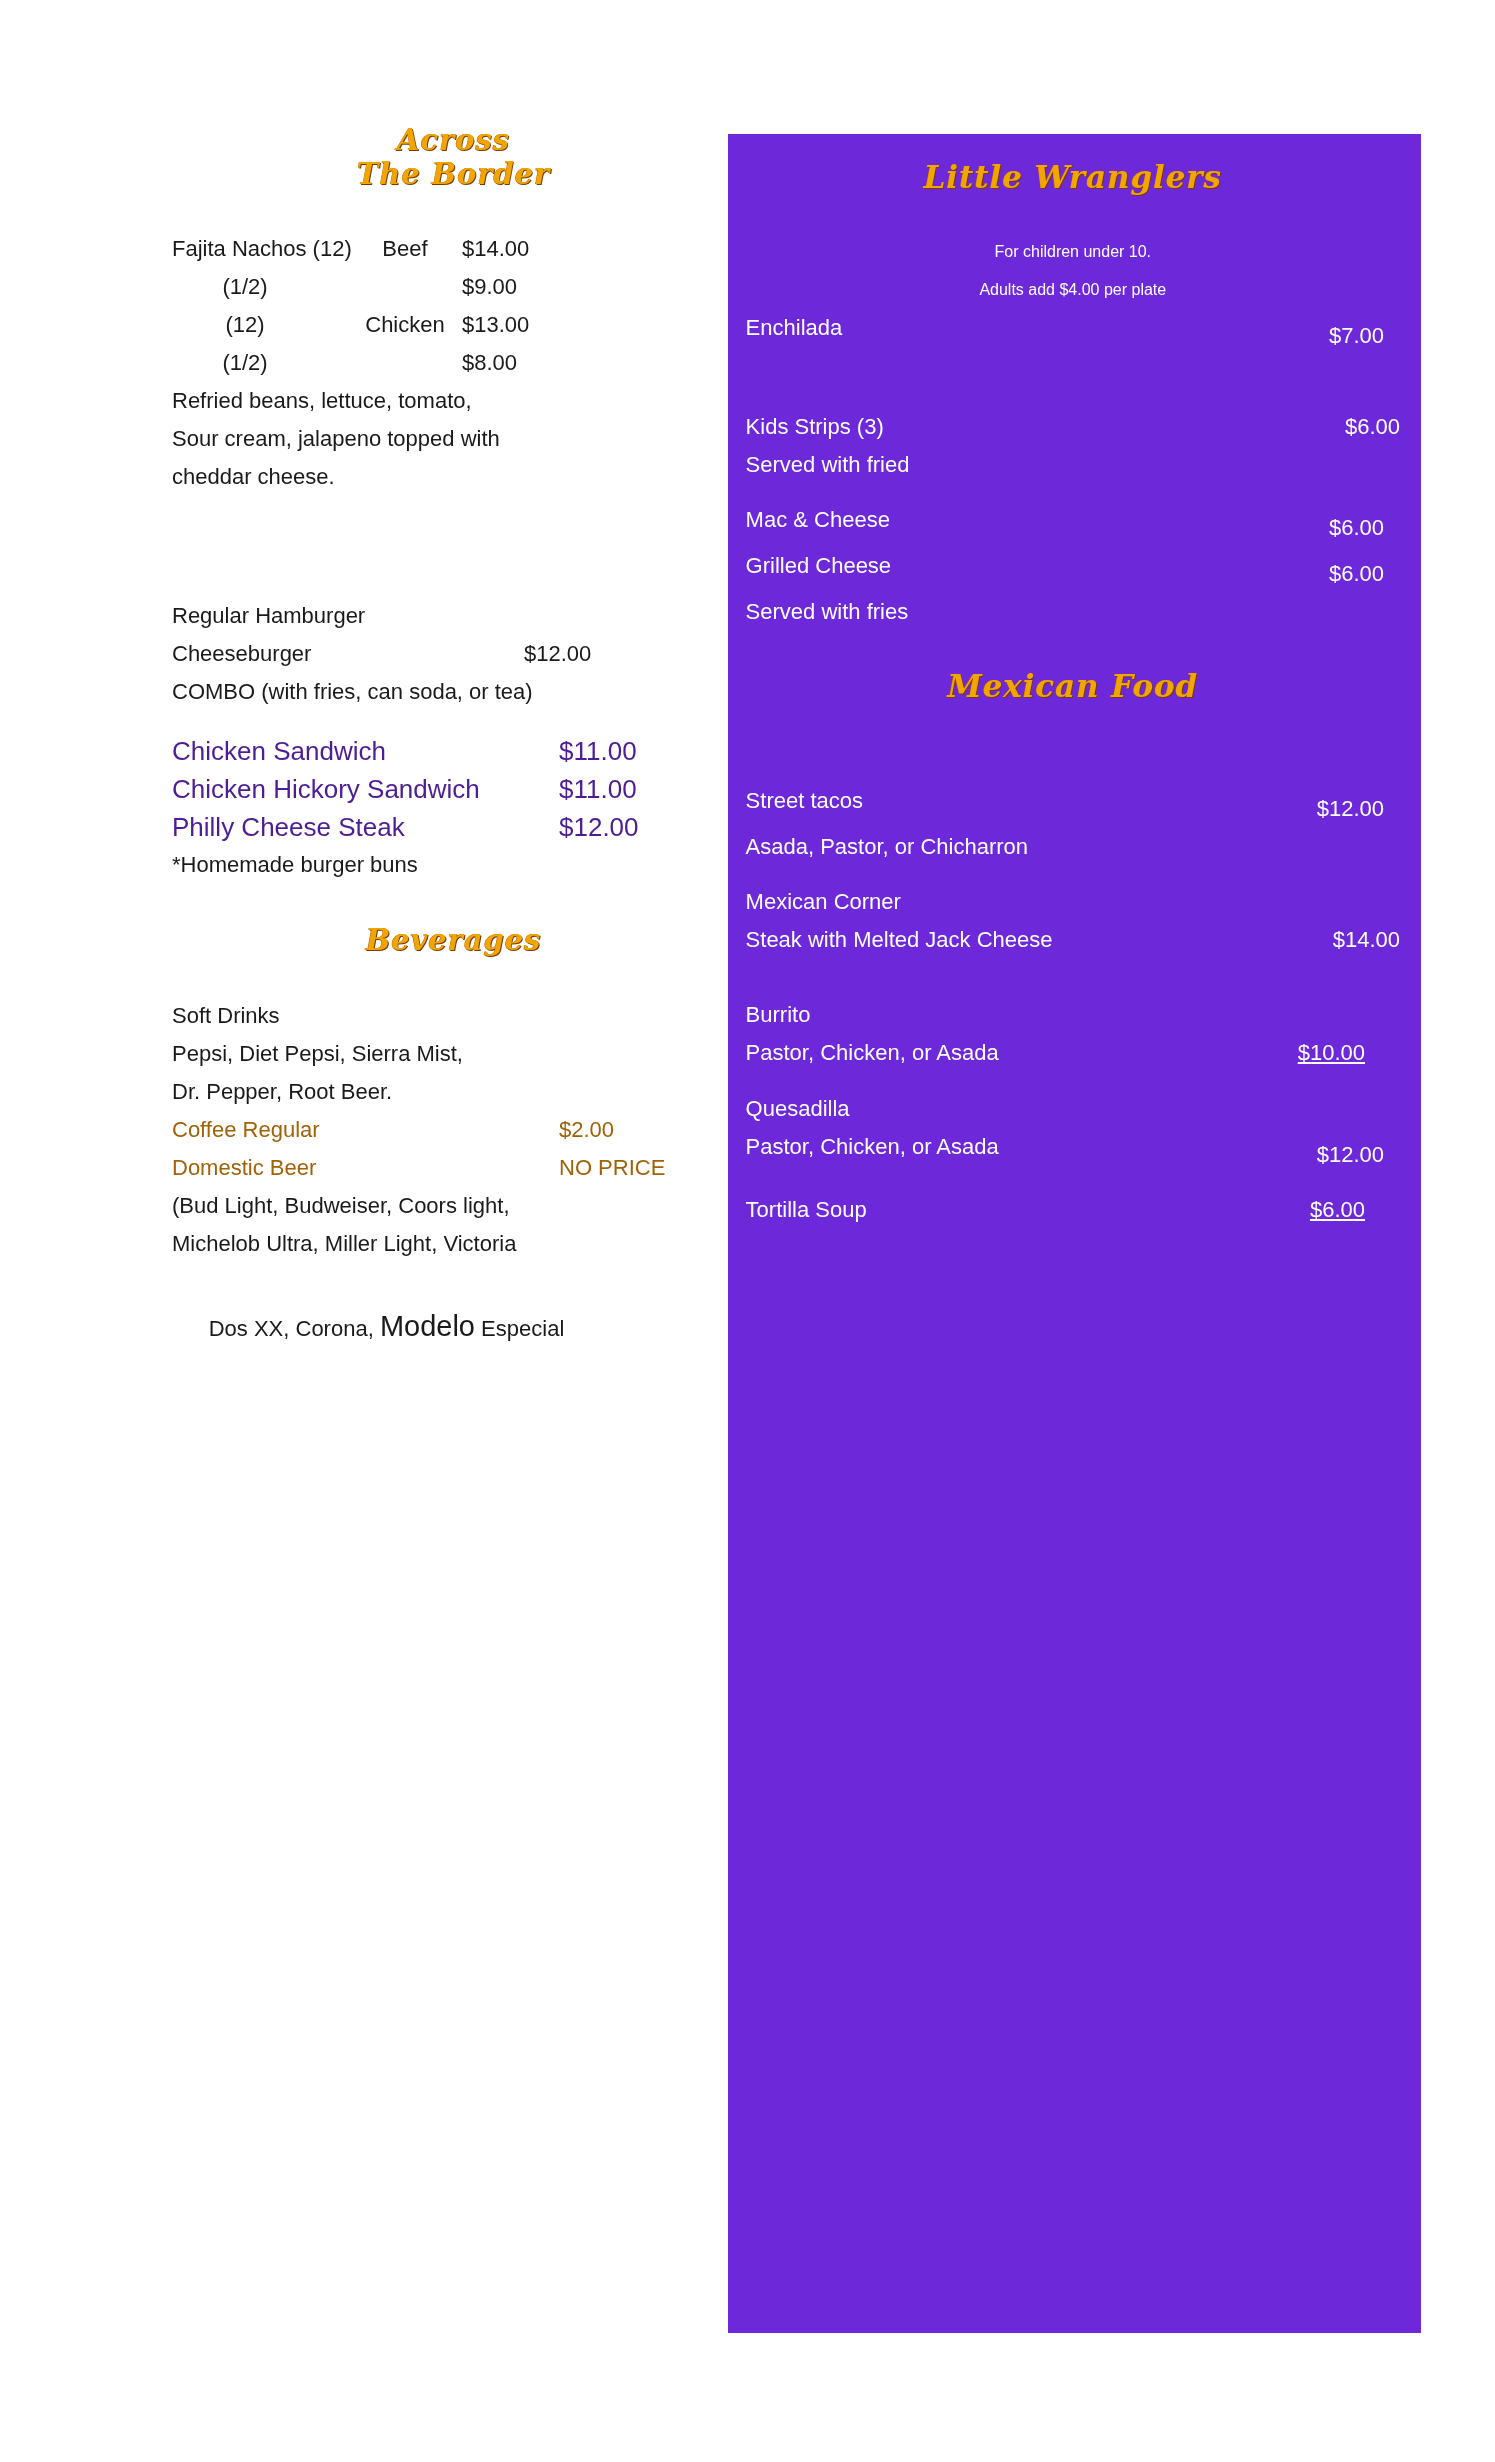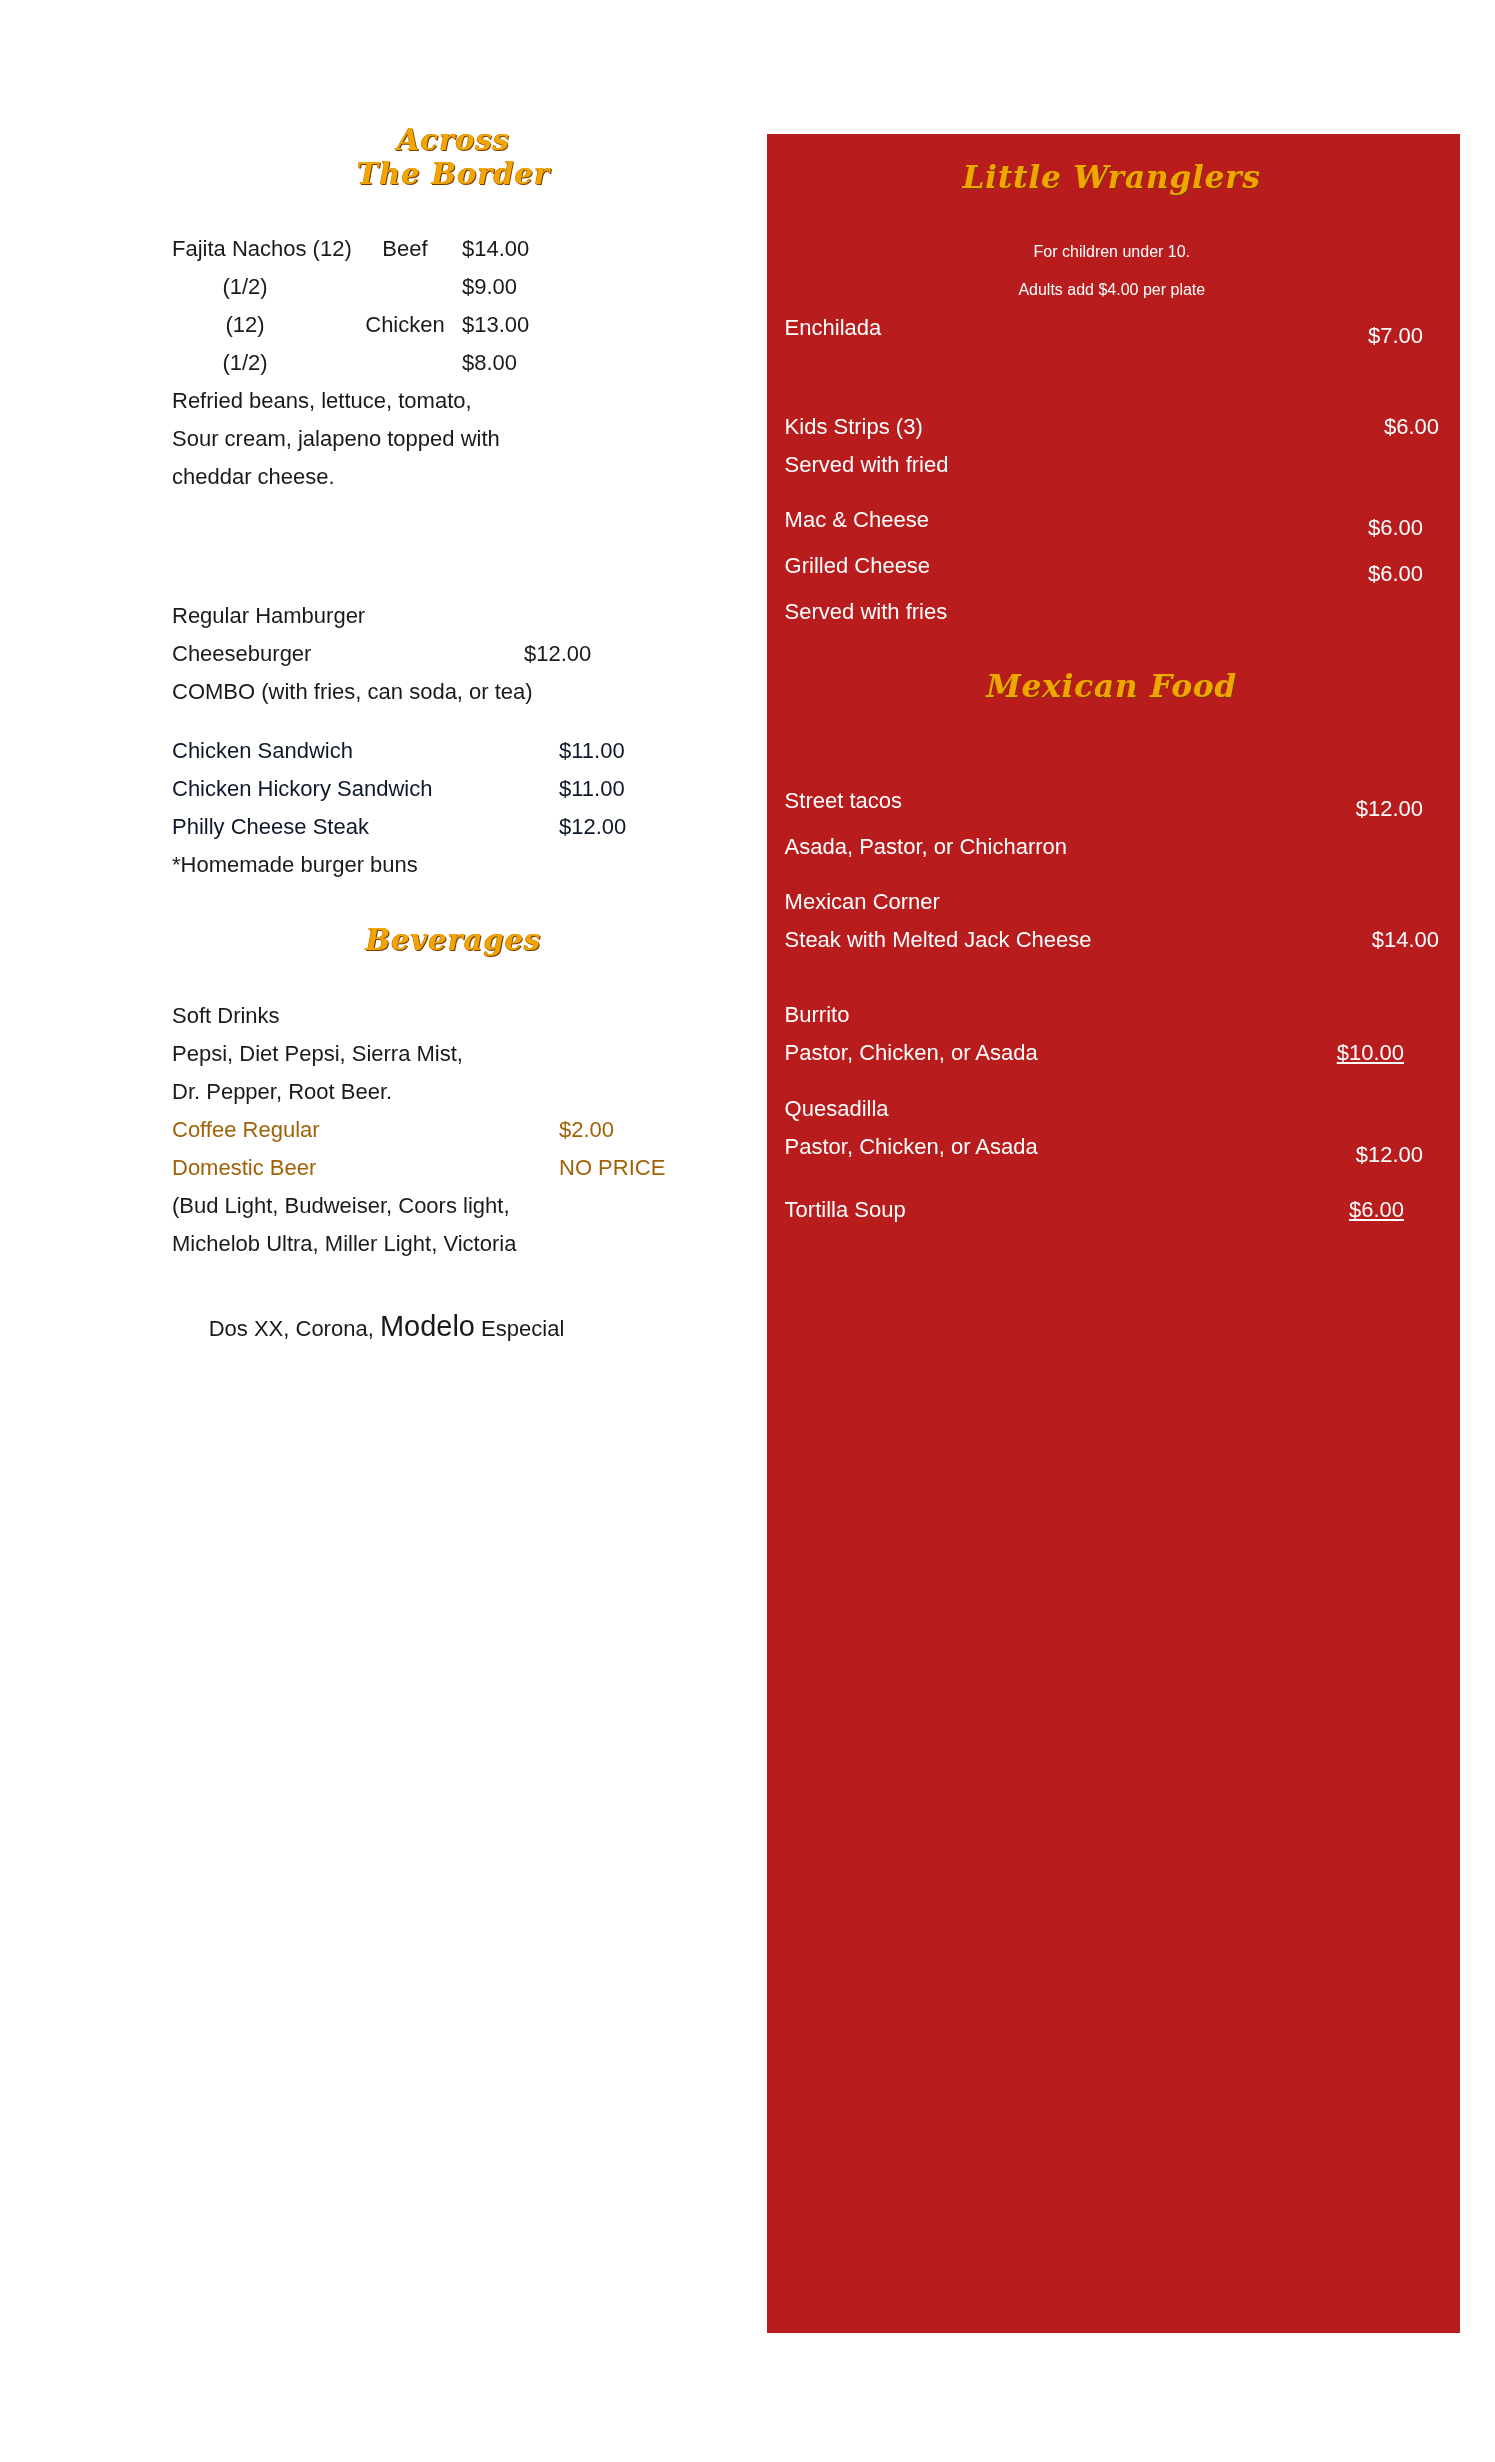--- a/index.html
+++ b/index.html
@@ -66,23 +66,23 @@
     display: grid;
     grid-template-columns: 352px 141px;
     font-size: 22px;
     line-height: 38px;
     color: #1a1a1a;
     white-space: pre;
   }
   .sandwich-row {
     display: grid;
     grid-template-columns: 387px 141px;
-    font-size: 22px;
-    line-height: 38px;
-    color: #0f172a;
+    font-size: 26px;
+    line-height: 38px;
+    color: #4c1d95;
     white-space: pre;
   }
   .bev-row {
     display: grid;
     grid-template-columns: 387px 176px;
     font-size: 22px;
     line-height: 38px;
     color: #a16207;
     white-space: pre;
   }
@@ -93,25 +93,25 @@
     color: #1a1a1a;
     white-space: pre;
   }
   .modelo-line .big {
     font-size: 29px;
   }
 
   
   #right-panel {
     position: absolute;
-    left: 767px;
+    left: 728px;
     top: 134px;
     width: 693px;
     height: 2199px;
-    background: #b91c1c;
+    background: #6d28d9;
     color: #ffffff;
   }
   #right-panel .script-heading {
     font-size: 31px;
     line-height: 1.2;
   }
   .r-inner {
     padding: 0 21px 0 17.6px;
   }
   .r-center {

